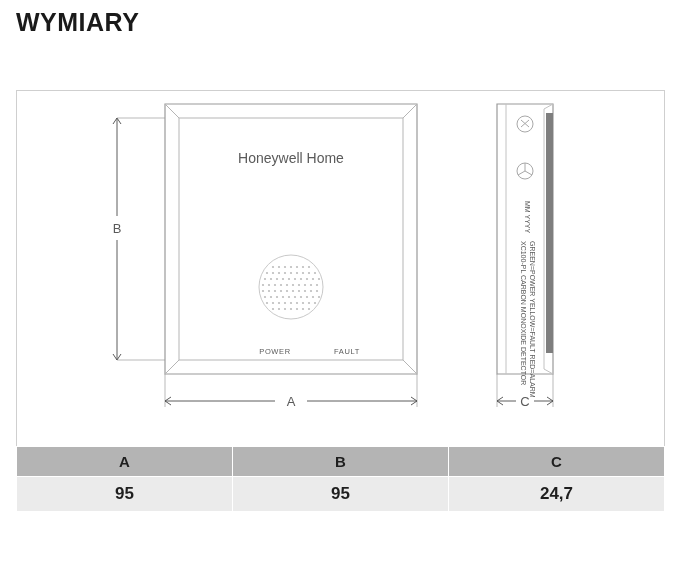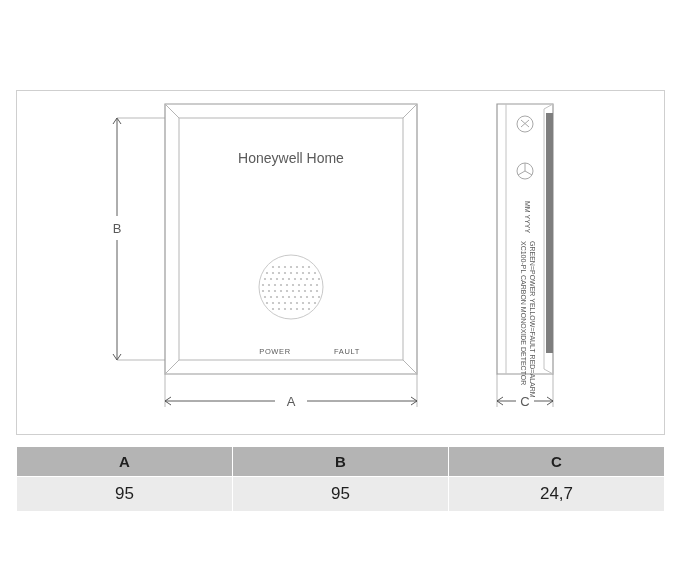--- a/index.html
+++ b/index.html
@@ -45,21 +45,21 @@
     top: 6px;
     font-size: 17px;
     font-weight: bold;
     color: #1f1f1f;
   }
   .figure-box {
     position: absolute;
     left: 16px;
     top: 90px;
     width: 649px;
-    height: 345px;
+    height: 387px;
     border: 1px solid #cfcfcf;
     background: #ffffff;
     box-sizing: border-box;
   }
   .figure-svg {
     position: absolute;
     left: 0;
     top: 0;
   }
 
@@ -81,20 +81,21 @@
     color: #1f1f1f;
     text-align: center;
   }
   .dim-table td {
     background: #ebebeb;
     border: 1px solid #ffffff;
     height: 32px;
     font-size: 17px;
     color: #1f1f1f;
     text-align: center;
+    font-weight: bold;
   }
   .note {
     position: absolute;
     left: 18px;
     top: 528px;
     font-size: 14.5px;
     color: #1f1f1f;
   }
   .note .note-label {
     display: inline-block;
@@ -108,20 +109,21 @@
   text {
     font-family: "Liberation Sans", sans-serif;
     fill: #5a5a5a;
   }
 </style>
 </head>
 <body>
 
 <div class="page">
 
+  <div class="page-title">WYMIARY</div>
 
 
   <div class="figure-box">
     <svg class="figure-svg" width="647" height="343" viewBox="0 0 647 343">
 
       <path d="M148 13 L400 13 L400 283 L148 283 Z" fill="#ffffff" stroke="#9a9a9a" stroke-width="1.2"></path>
 
       <path d="M162 27 L386 27 L386 269 L162 269 Z" fill="#ffffff" stroke="#b5b5b5" stroke-width="1"></path>
       <line x1="148" y1="13" x2="162" y2="27" stroke="#b5b5b5" stroke-width="1"></line>
       <line x1="400" y1="13" x2="386" y2="27" stroke="#b5b5b5" stroke-width="1"></line>

